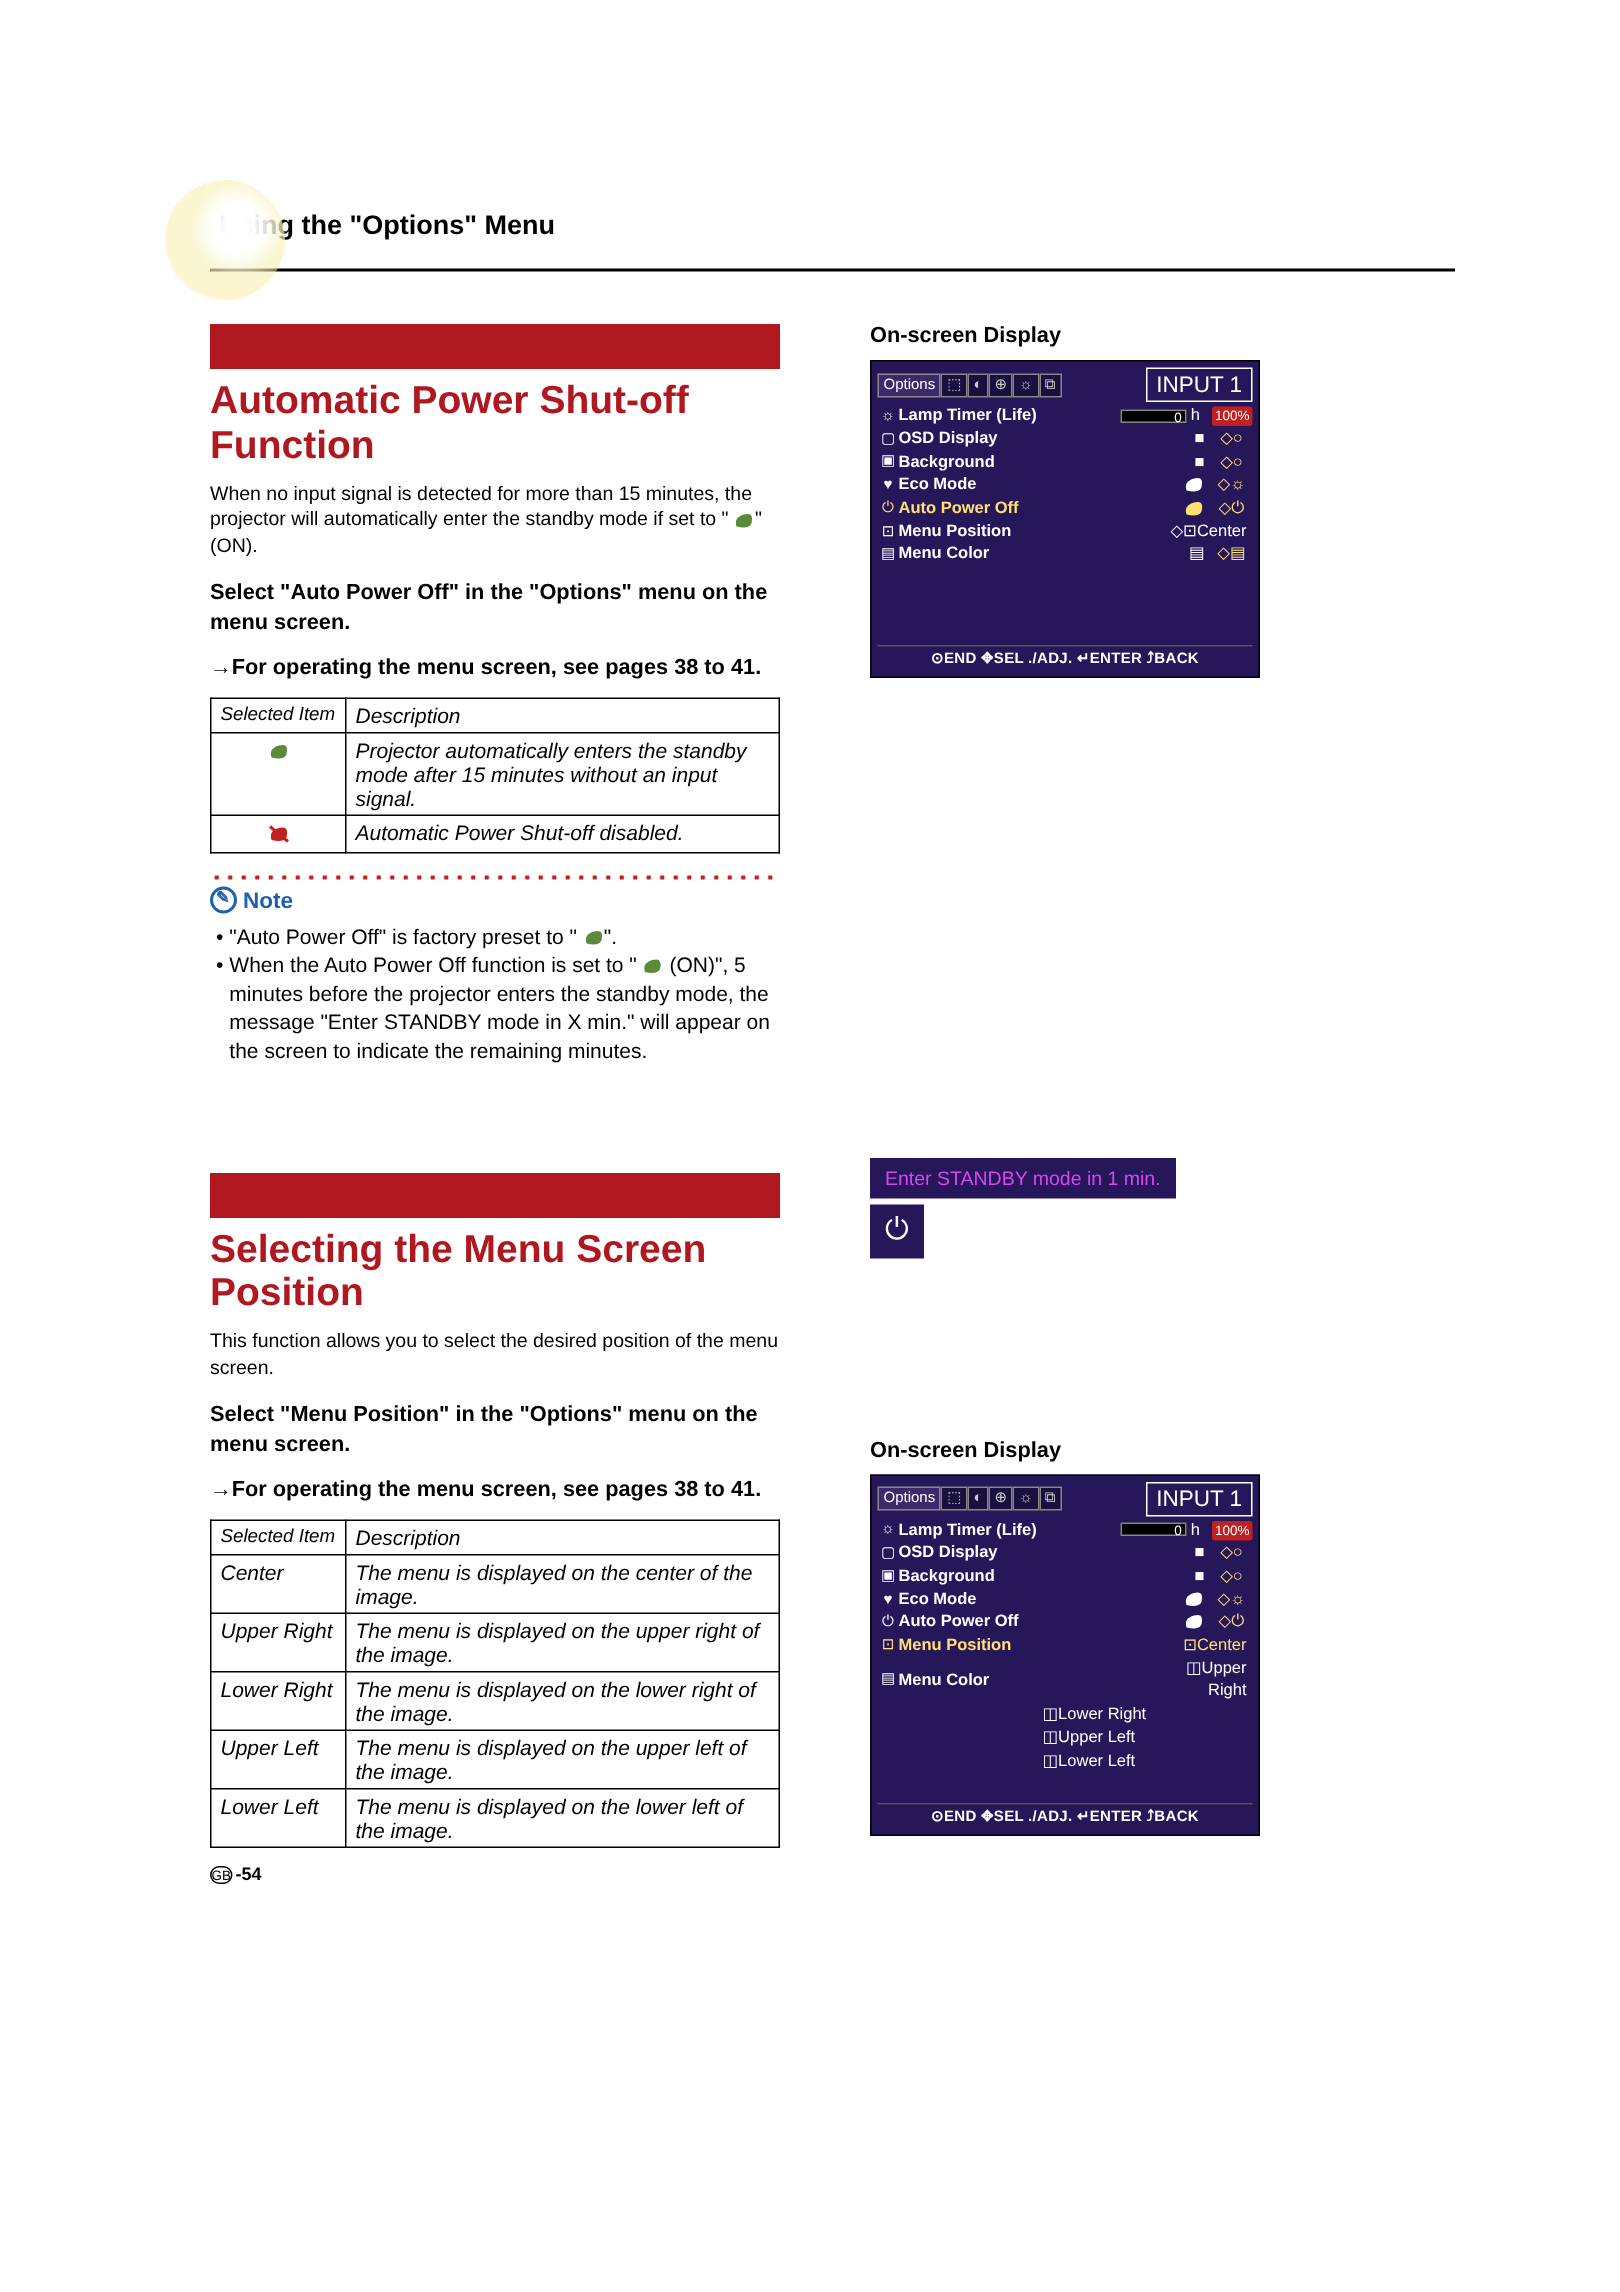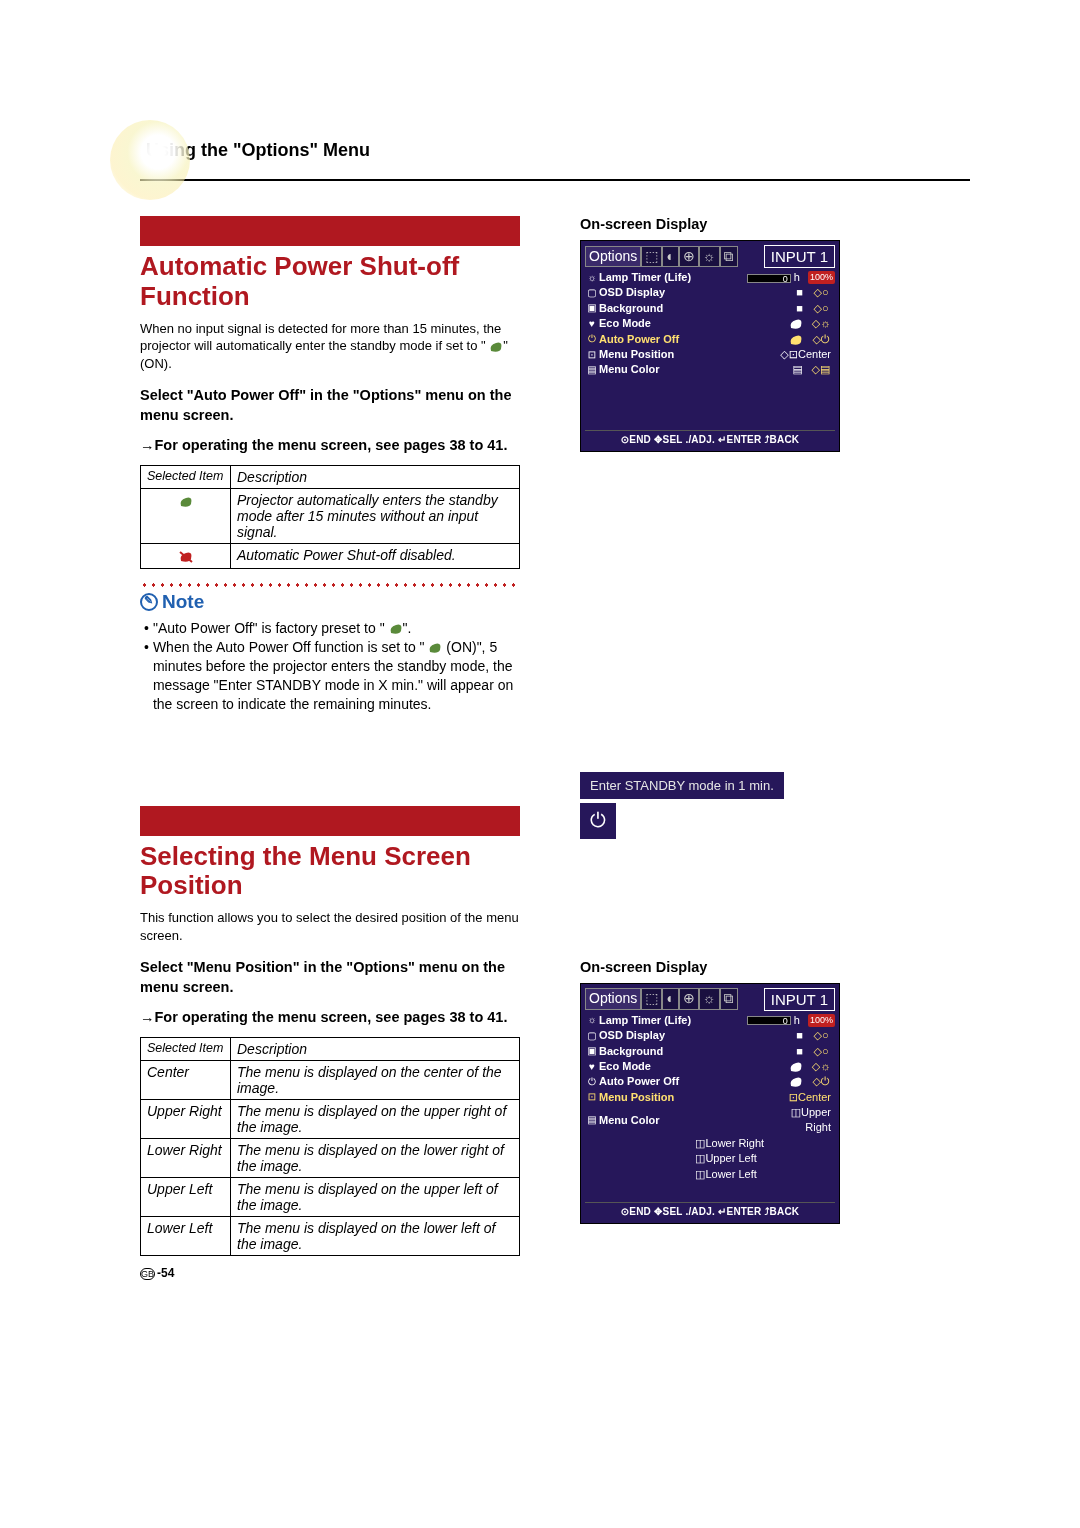--- a/index.html
+++ b/index.html
@@ -71,21 +71,21 @@
       height: 8px;
       background-image: radial-gradient(circle, #c02020 1.5px, transparent 1.7px);
       background-size: 9px 8px;
       background-repeat: repeat-x;
       background-position: 0 2px;
       margin: 6px 0 4px;
     }
     .note-label {
       color: #2060b0;
       font-weight: bold;
-      font-size: 19px;
+      font-size: 15px;
       margin-bottom: 6px;
       display: flex;
       align-items: center;
       gap: 4px;
     }
     .note-icon {
       display: inline-block;
       width: 18px; height: 18px;
       border: 2px solid #2060b0;
       border-radius: 50%;
@@ -114,21 +114,21 @@
     .osd-header {
       display: flex;
       justify-content: space-between;
       align-items: center;
       margin-bottom: 2px;
     }
     .osd-tabs { display: flex; gap: 0; align-items:center; }
     .osd-tab {
       border: 1px solid #888;
       padding: 0 3px;
-      font-size: 14px;
+      font-size: 10px;
       background: #1a1040;
       color:#ccc;
     }
     .osd-tab.label { background:#3a2a6a; color:#fff;}
     .osd-input {
       border: 1px solid #fff;
       padding: 0 6px;
       font-size: 15px;
       color: #fff;
     }
@@ -149,21 +149,21 @@
       letter-spacing: 0.2px;
       font-weight: bold;
     }
     .osd-lamp-bar {
       display:inline-block; width:44px; height:9px; background:#000; border:1px solid #888; vertical-align:middle; position:relative;
     }
     .osd-lamp-bar::after{content:"0"; position:absolute; right:2px; top:-2px; color:#fff; font-size:9px;}
     .osd-pct { display:inline-block; background:#c02020; color:#fff; padding:0 2px; font-size:9px; border-radius:2px; margin-left:4px;}
     .standby-msg {
       background: #26175a;
-      color: #e5e5e5;
+      color: #d946ef;
       font-size: 13px;
       padding: 6px 10px;
       display: inline-block;
       margin-top: 320px;
     }
     .standby-icon {
       width: 36px; height: 36px;
       background: #26175a;
       display: inline-flex;
       align-items:center; justify-content:center;
@@ -173,21 +173,21 @@
     .page-num {
       position: absolute;
       bottom: 46px;
       left: 140px;
       font-size: 12px;
       font-weight: bold;
     }
     .gb-icon{
       display:inline-block; border:1px solid #000; border-radius:7px; font-size:9px; padding:0 0; margin-right:2px; font-weight:normal;
     }
-    .section2 { margin-top: 92px; }
+    .section2 { margin-top: 72px; }
     .leaf-svg { display:inline-block; width:14px; height:12px; vertical-align:middle;}
     .leaf-svg.green path{ fill:#5a8a3a;}
     .leaf-svg.red path{ fill:#c02020;}
     .center-icon{font-size:16px;}
   </style>
 </head>
 <body>
 
 <div class="page">
   <div class="header-glow"></div>

